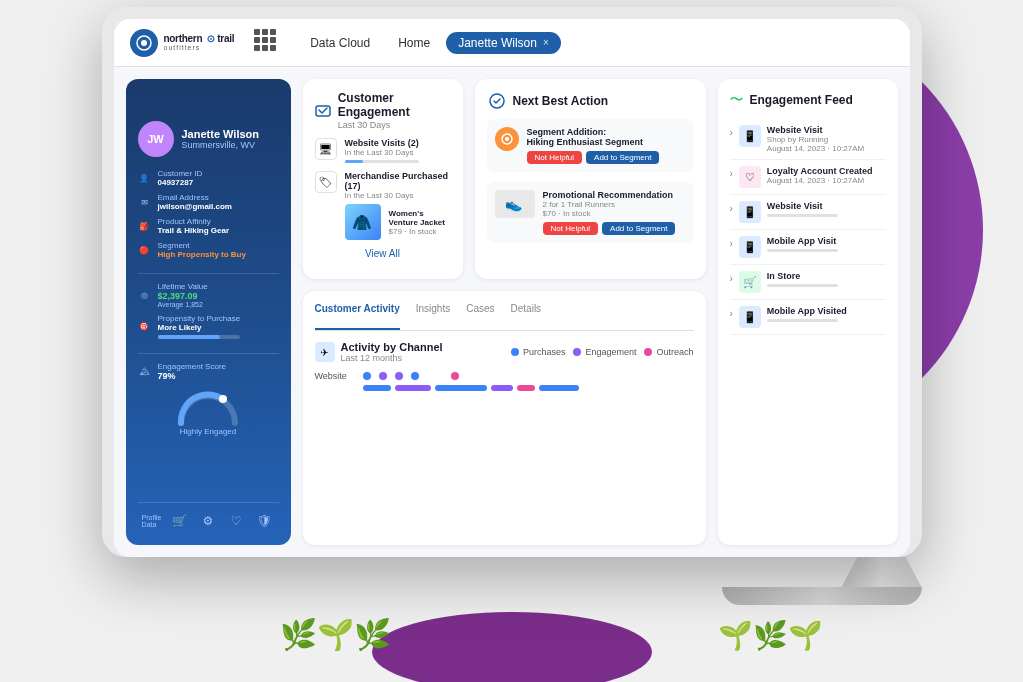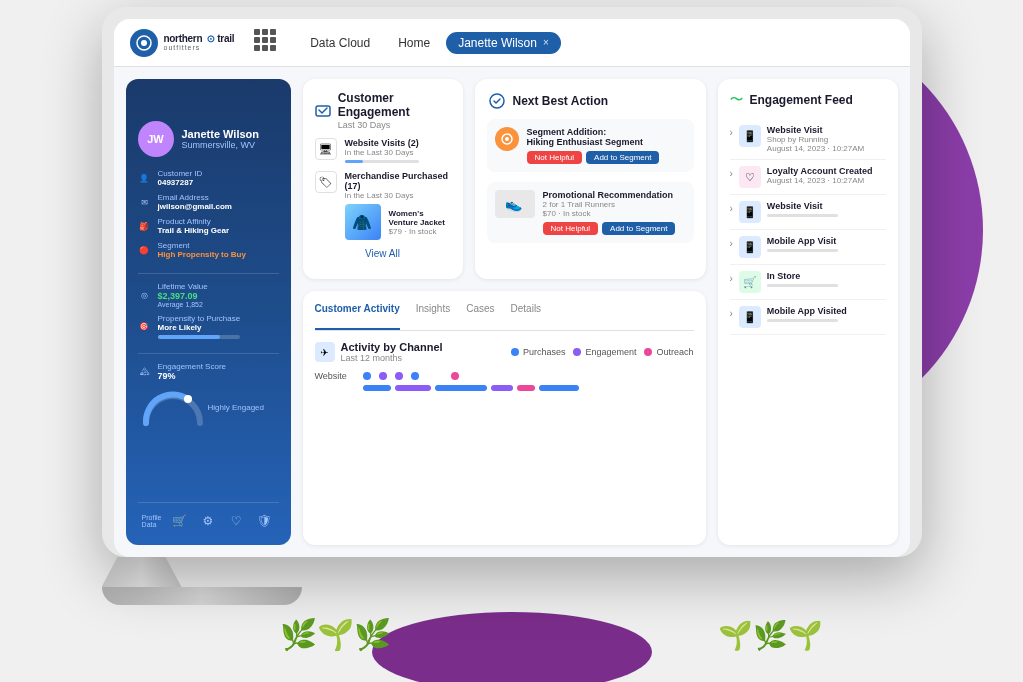--- a/index.html
+++ b/index.html
@@ -240,20 +240,21 @@
     }
 
     .progress-bar-fill {
       height: 4px;
       background: #60a5fa;
       border-radius: 2px;
     }
 
     .gauge-container {
       display: flex;
+      flex-direction: column;
       align-items: center;
       margin: 4px 0;
     }
 
     .sidebar-footer {
       display: flex;
       justify-content: space-around;
       margin-top: auto;
       padding-top: 8px;
       border-top: 1px solid rgba(255,255,255,0.15);
@@ -734,21 +735,21 @@
     }
 
   </style>
 </head>
 <body>
 
 <div class="scene">
 
   <div class="bg-circle"></div>
 
-  <div style="display:flex; flex-direction:column; align-items:flex-start; position:relative; z-index:2; margin-top: -40px;">
+  <div style="display:flex; flex-direction:column; align-items:flex-end; position:relative; z-index:2; margin-top: -40px;">
 
     <div class="monitor">
       <div class="monitor-screen">
 
         <div class="navbar">
           <div class="logo">
             <div class="logo-icon">
               <svg width="18" height="18" viewBox="0 0 18 18">
                 <circle cx="9" cy="9" r="7" fill="none" stroke="white" stroke-width="1.5"></circle>
                 <circle cx="9" cy="9" r="3" fill="white"></circle>

